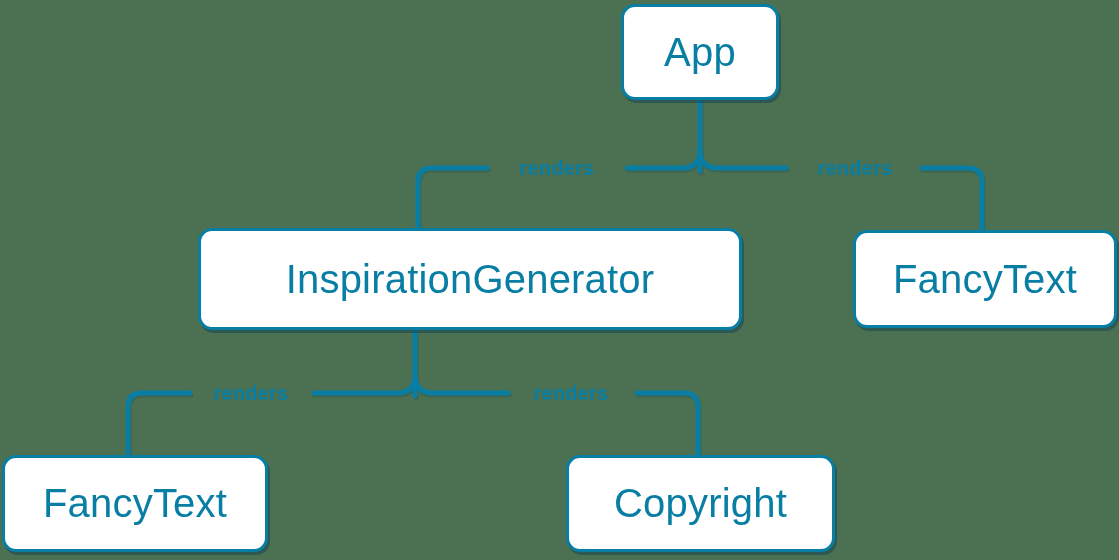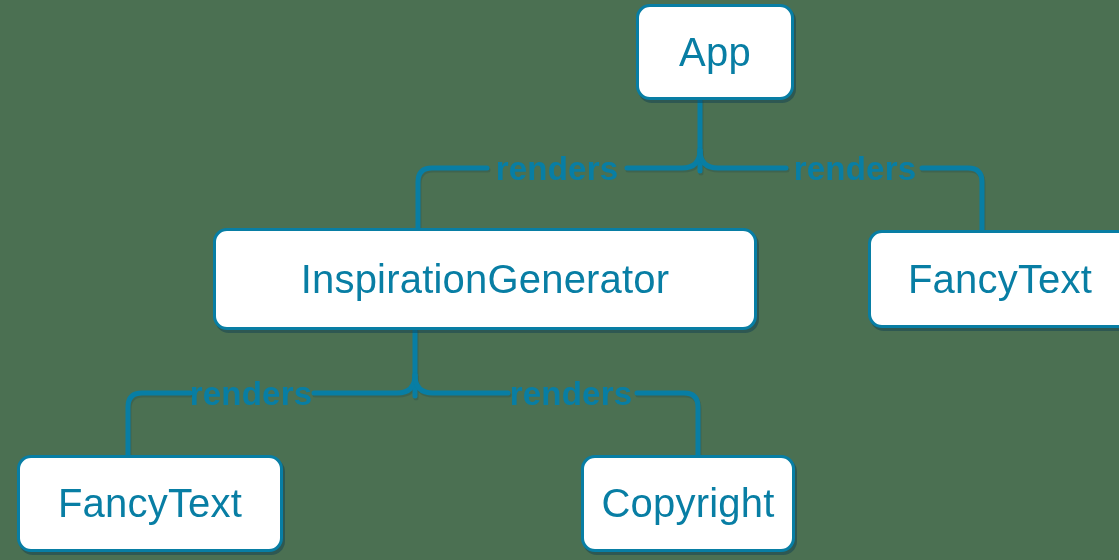--- a/index.html
+++ b/index.html
@@ -40,38 +40,37 @@
     border-radius: 14px;
     box-shadow: 2px 3px 0 var(--node-shadow);
     display: flex;
     align-items: center;
     justify-content: center;
     color: var(--accent);
     font-size: 40px;
     font-weight: 500;
     letter-spacing: 0.2px;
     white-space: nowrap;
-    margin-left: 15px;
   }
   .edge-label {
     position: absolute;
     transform: translate(-50%, -50%);
     color: var(--accent);
-    font-size: 33px;
+    font-size: 20px;
     font-weight: 600;
     letter-spacing: 0.2px;
     line-height: 1;
     white-space: nowrap;
   }
   
   .node-app                   { left: 621px; top: 4px;   width: 158px; height: 96px;  }
   .node-inspiration-generator { left: 198px; top: 228px; width: 544px; height: 102px; }
   .node-fancy-text-top        { left: 853px; top: 230px; width: 264px; height: 98px;  }
   .node-fancy-text-bottom     { left: 2px;   top: 455px; width: 266px; height: 97px;  }
-  .node-copyright             { left: 566px; top: 455px; width: 214px; height: 97px;  }
+  .node-copyright             { left: 566px; top: 455px; width: 269px; height: 97px;  }
   
   .edge-label-1 { left: 557px; top: 168px; }
   .edge-label-2 { left: 855px; top: 168px; }
   .edge-label-3 { left: 251px; top: 393px; }
   .edge-label-4 { left: 571px; top: 393px; }
 </style>
 </head>
 <body>
 
 <div class="canvas">

